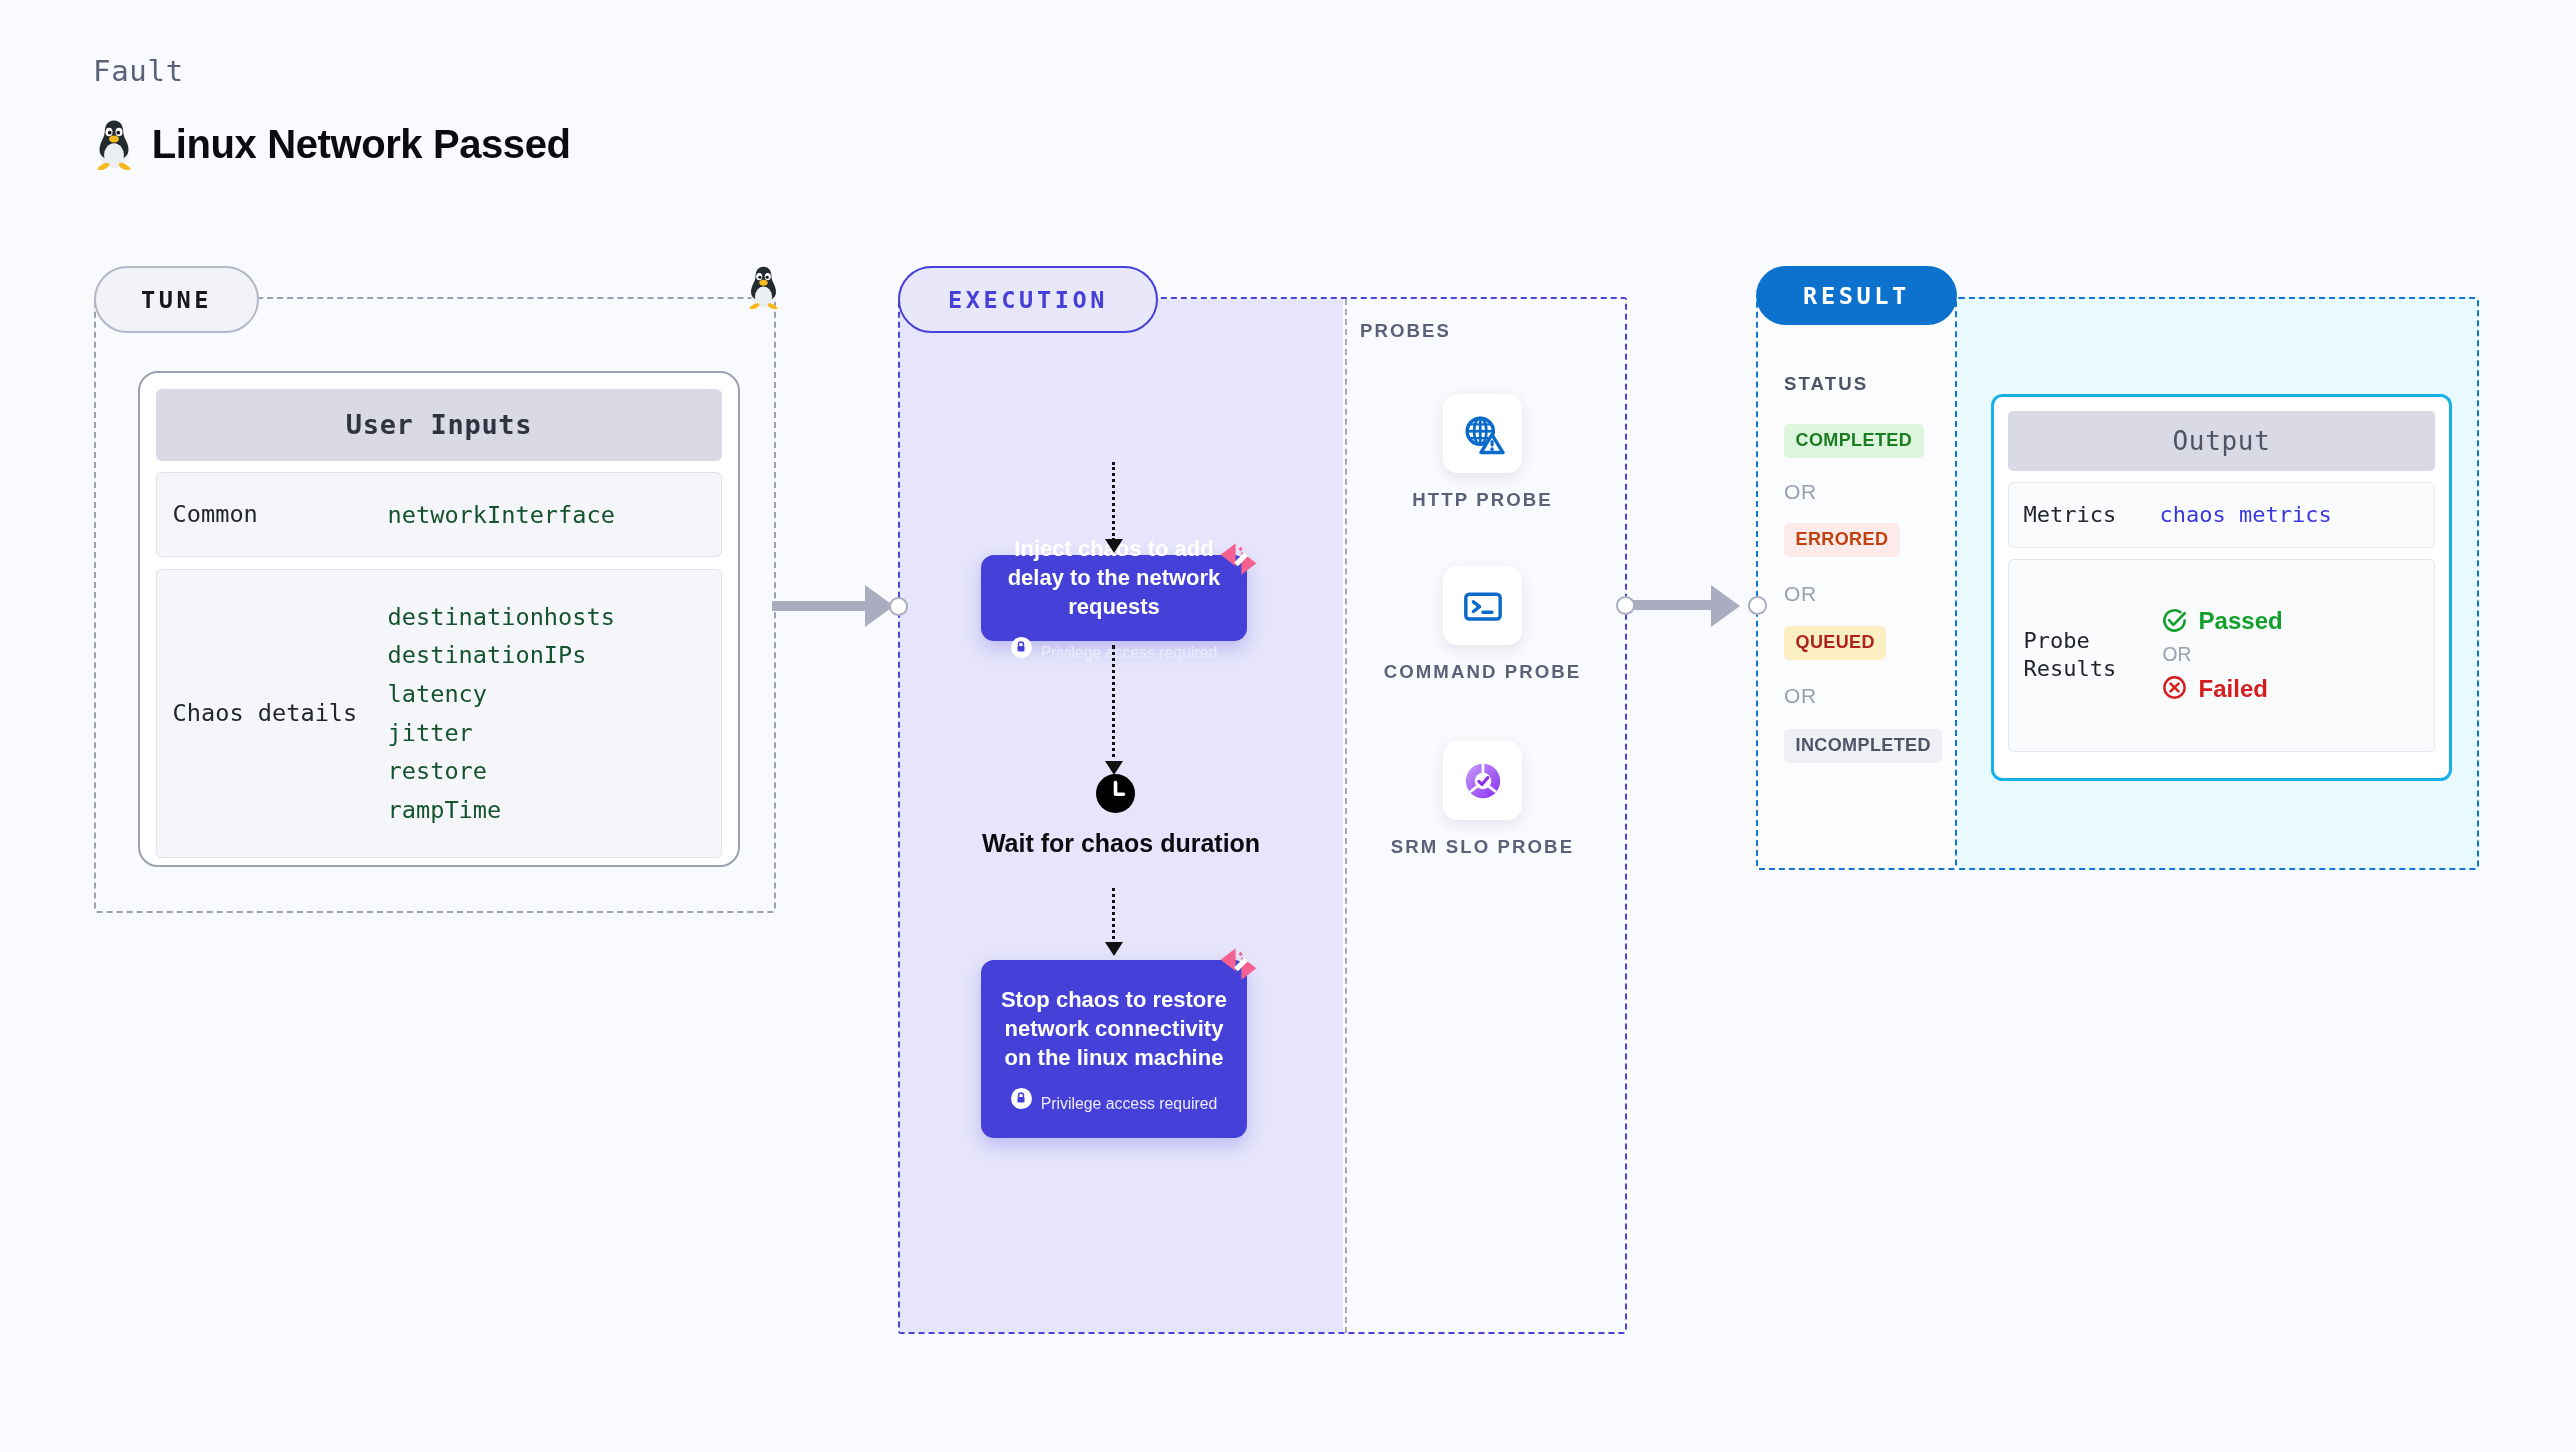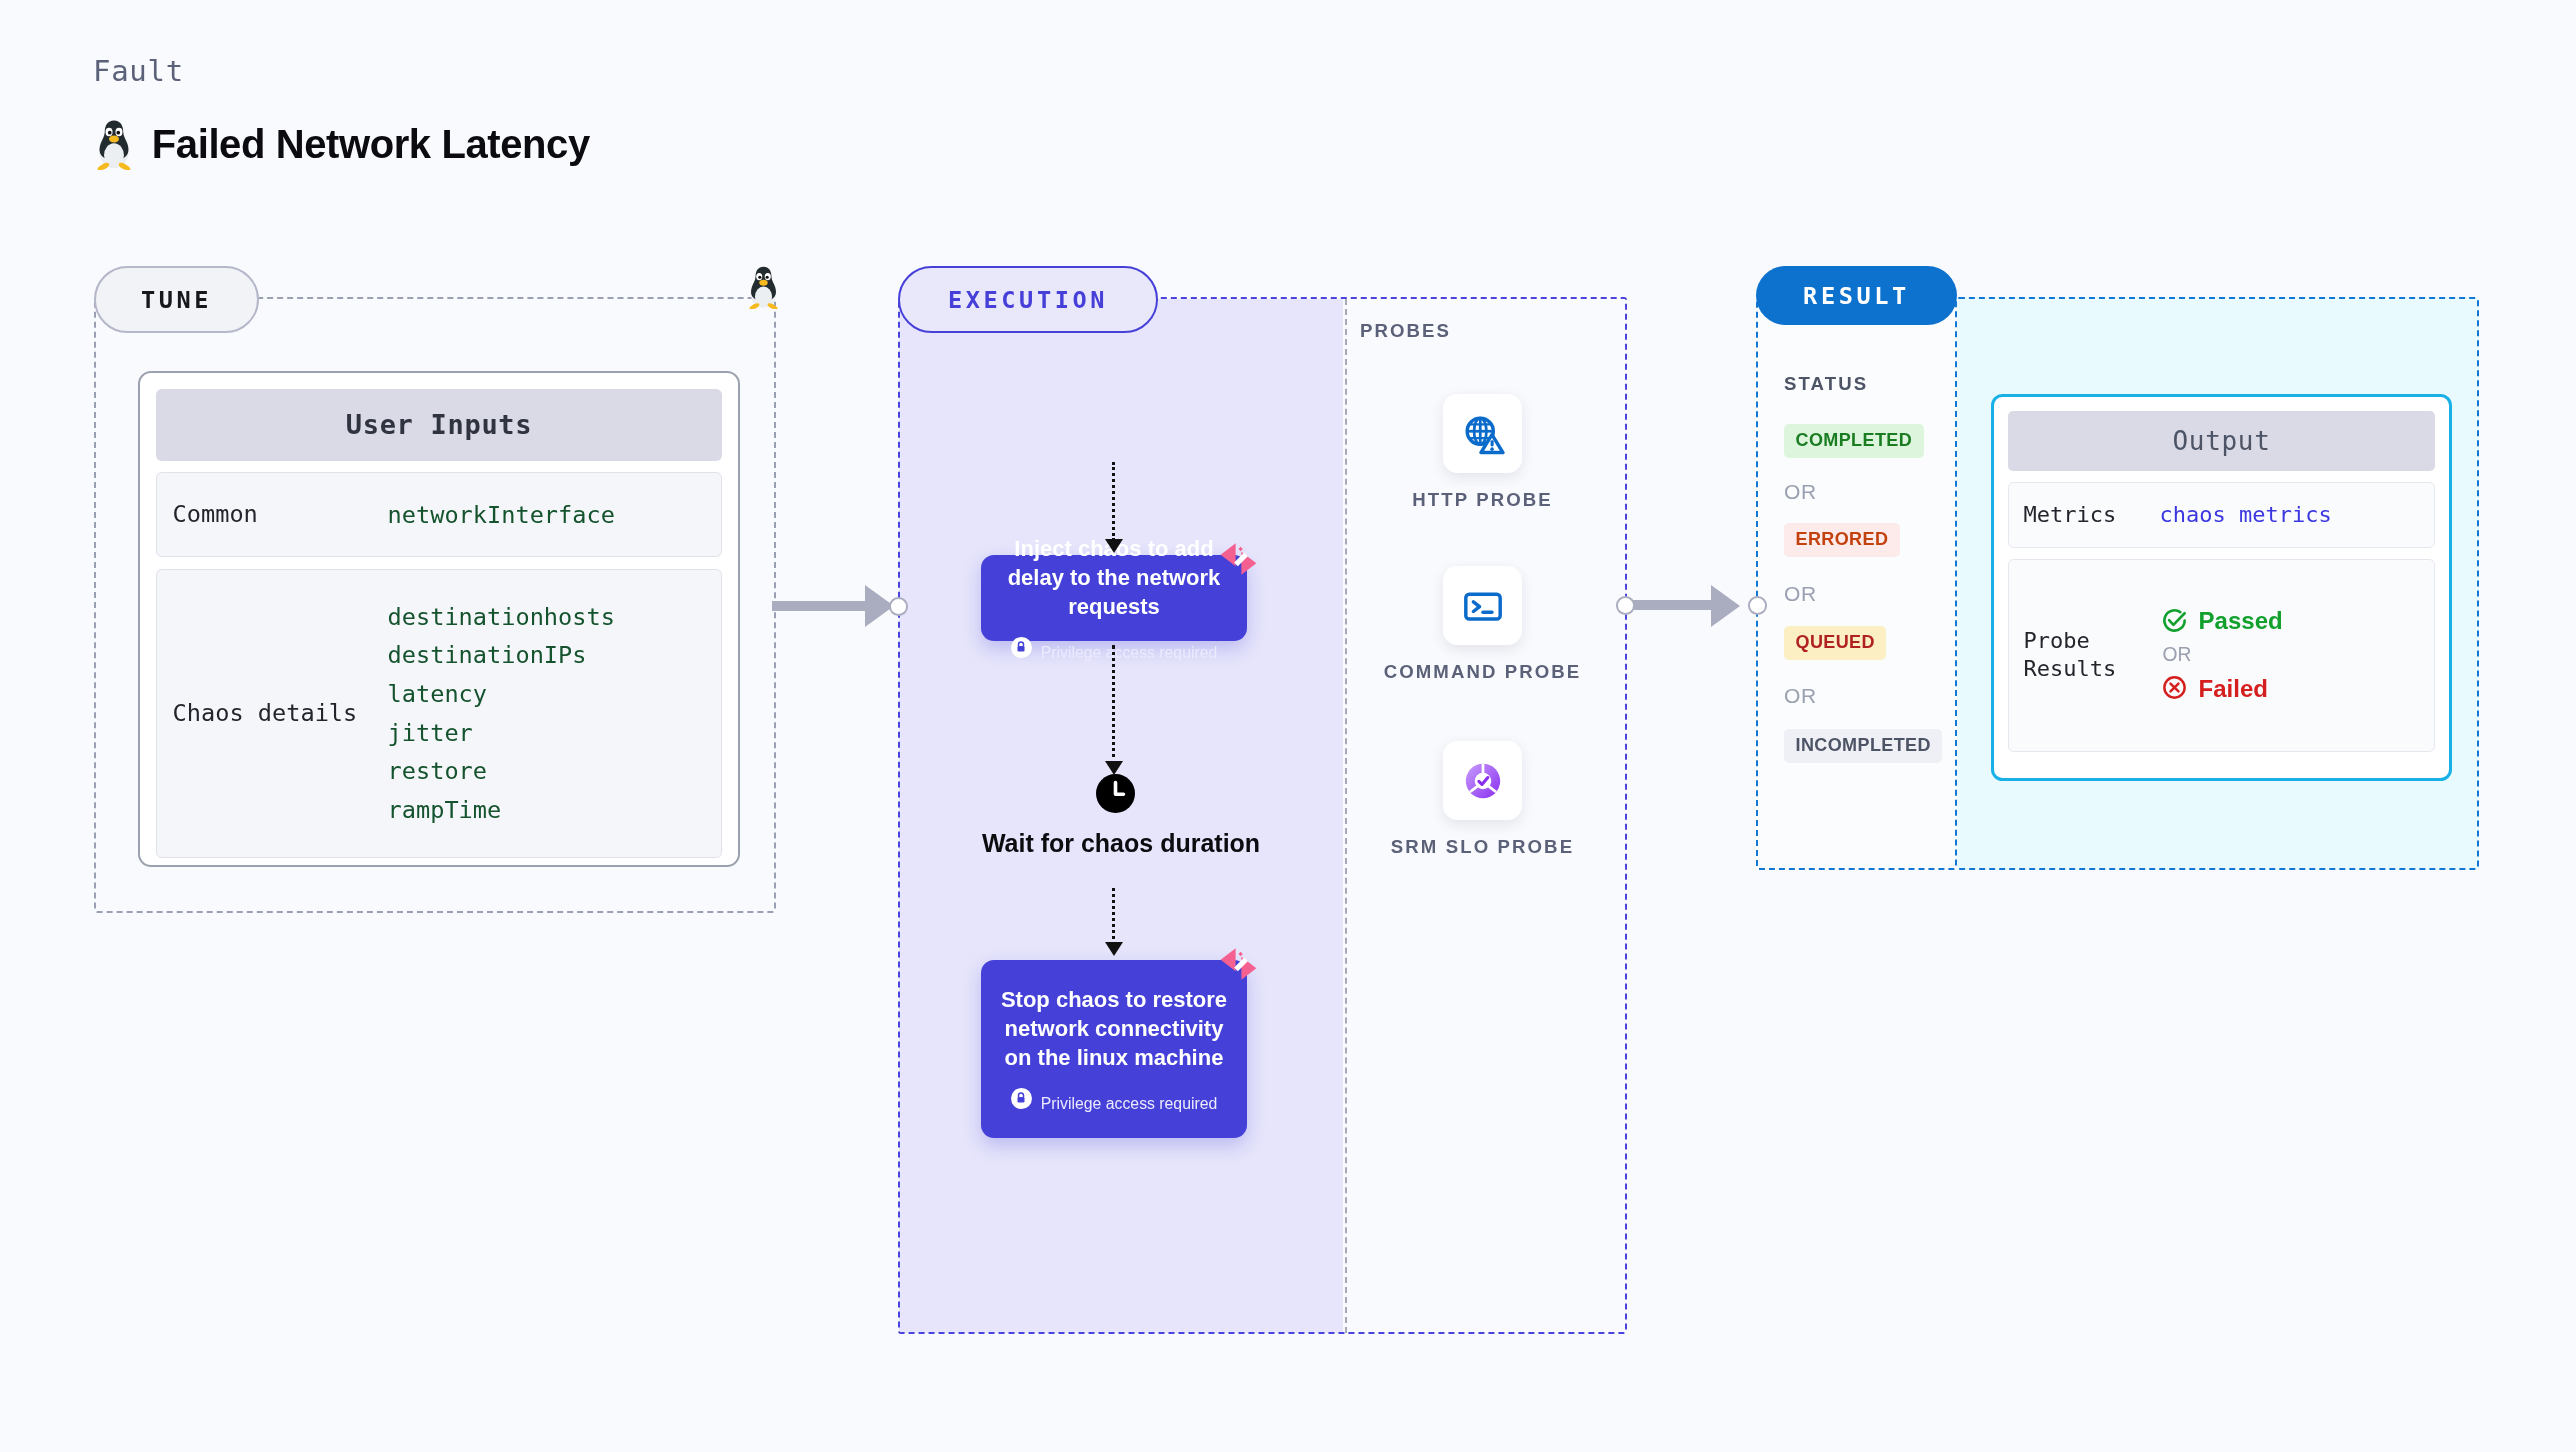--- a/index.html
+++ b/index.html
@@ -45,21 +45,21 @@
     background:#0d72ce;border:none;color:#ffffff;font-size:23.6px;
   }
 
   
   #tune-box{
     position:absolute;left:94px;top:297px;width:678px;height:612px;
     border:2.1px dashed #9aa0b4;border-radius:2.9px;background:transparent;
   }
   #user-inputs-card{
     position:absolute;left:138px;top:371px;width:602px;height:496px;
-    background:#ffffff;border:2.1px solid #9ba1ae;border-radius:13px;
+    background:#ffffff;border:2.1px solid #9ba1ae;border-radius:20px;
     box-sizing:border-box;padding:15.8px;
   }
   #user-inputs-header{
     height:72px;background:#d9dae6;border-radius:5.7px;
     display:flex;align-items:center;justify-content:center;
     font-family:"DejaVu Sans Mono","Liberation Mono",monospace;
     font-size:27px;color:#2f3440;font-weight:bold;letter-spacing:0.7px;
   }
   .input-block{
     margin-top:11.5px;background:#f5f6fa;border:1.4px solid #e0e2ea;border-radius:5.7px;
@@ -242,21 +242,21 @@
         <ellipse cx="31" cy="52" rx="14" ry="17" fill="#eceff1"></ellipse>
         <ellipse cx="24" cy="19" rx="5" ry="6" fill="#fff"></ellipse>
         <ellipse cx="38" cy="19" rx="5" ry="6" fill="#fff"></ellipse>
         <circle cx="25" cy="20" r="2.6" fill="#111"></circle>
         <circle cx="37" cy="20" r="2.6" fill="#111"></circle>
         <path d="M31 24c-4 0-7 2-7 5s3 5 7 5 7-2 7-5-3-5-7-5z" fill="#f6b91e"></path>
         <path d="M16 64c-5 3-9 6-8 8 1 2 7 1 12-2 3-2 5-4 4-6-1-2-5-2-8 0z" fill="#f6b91e"></path>
         <path d="M46 64c5 3 9 6 8 8-1 2-7 1-12-2-3-2-5-4-4-6 1-2 5-2 8 0z" fill="#f6b91e"></path>
       </svg>
     </span>
-    <span id="title-text">Failed Network Latency</span>
+    <span id="title-text">Linux Network Passed</span>
   </div>
 
   <div id="tune-box"></div>
   <div id="tune-pill" class="stage-pill">TUNE</div>
 
   <span style="position:absolute;left:744px;top:265px;z-index:7;">
     <svg width="39" height="44" viewBox="0 0 62 72">
       <ellipse cx="31" cy="46" rx="21" ry="24" fill="#eceff1"></ellipse>
       <path d="M31 3c-9 0-13 7-13 16 0 6-4 11-6 17-2 6-2 12 1 16 4 5 11 7 18 7s14-2 18-7c3-4 3-10 1-16-2-6-6-11-6-17 0-9-4-16-13-16z" fill="#222b30"></path>
       <ellipse cx="31" cy="52" rx="14" ry="17" fill="#eceff1"></ellipse>

